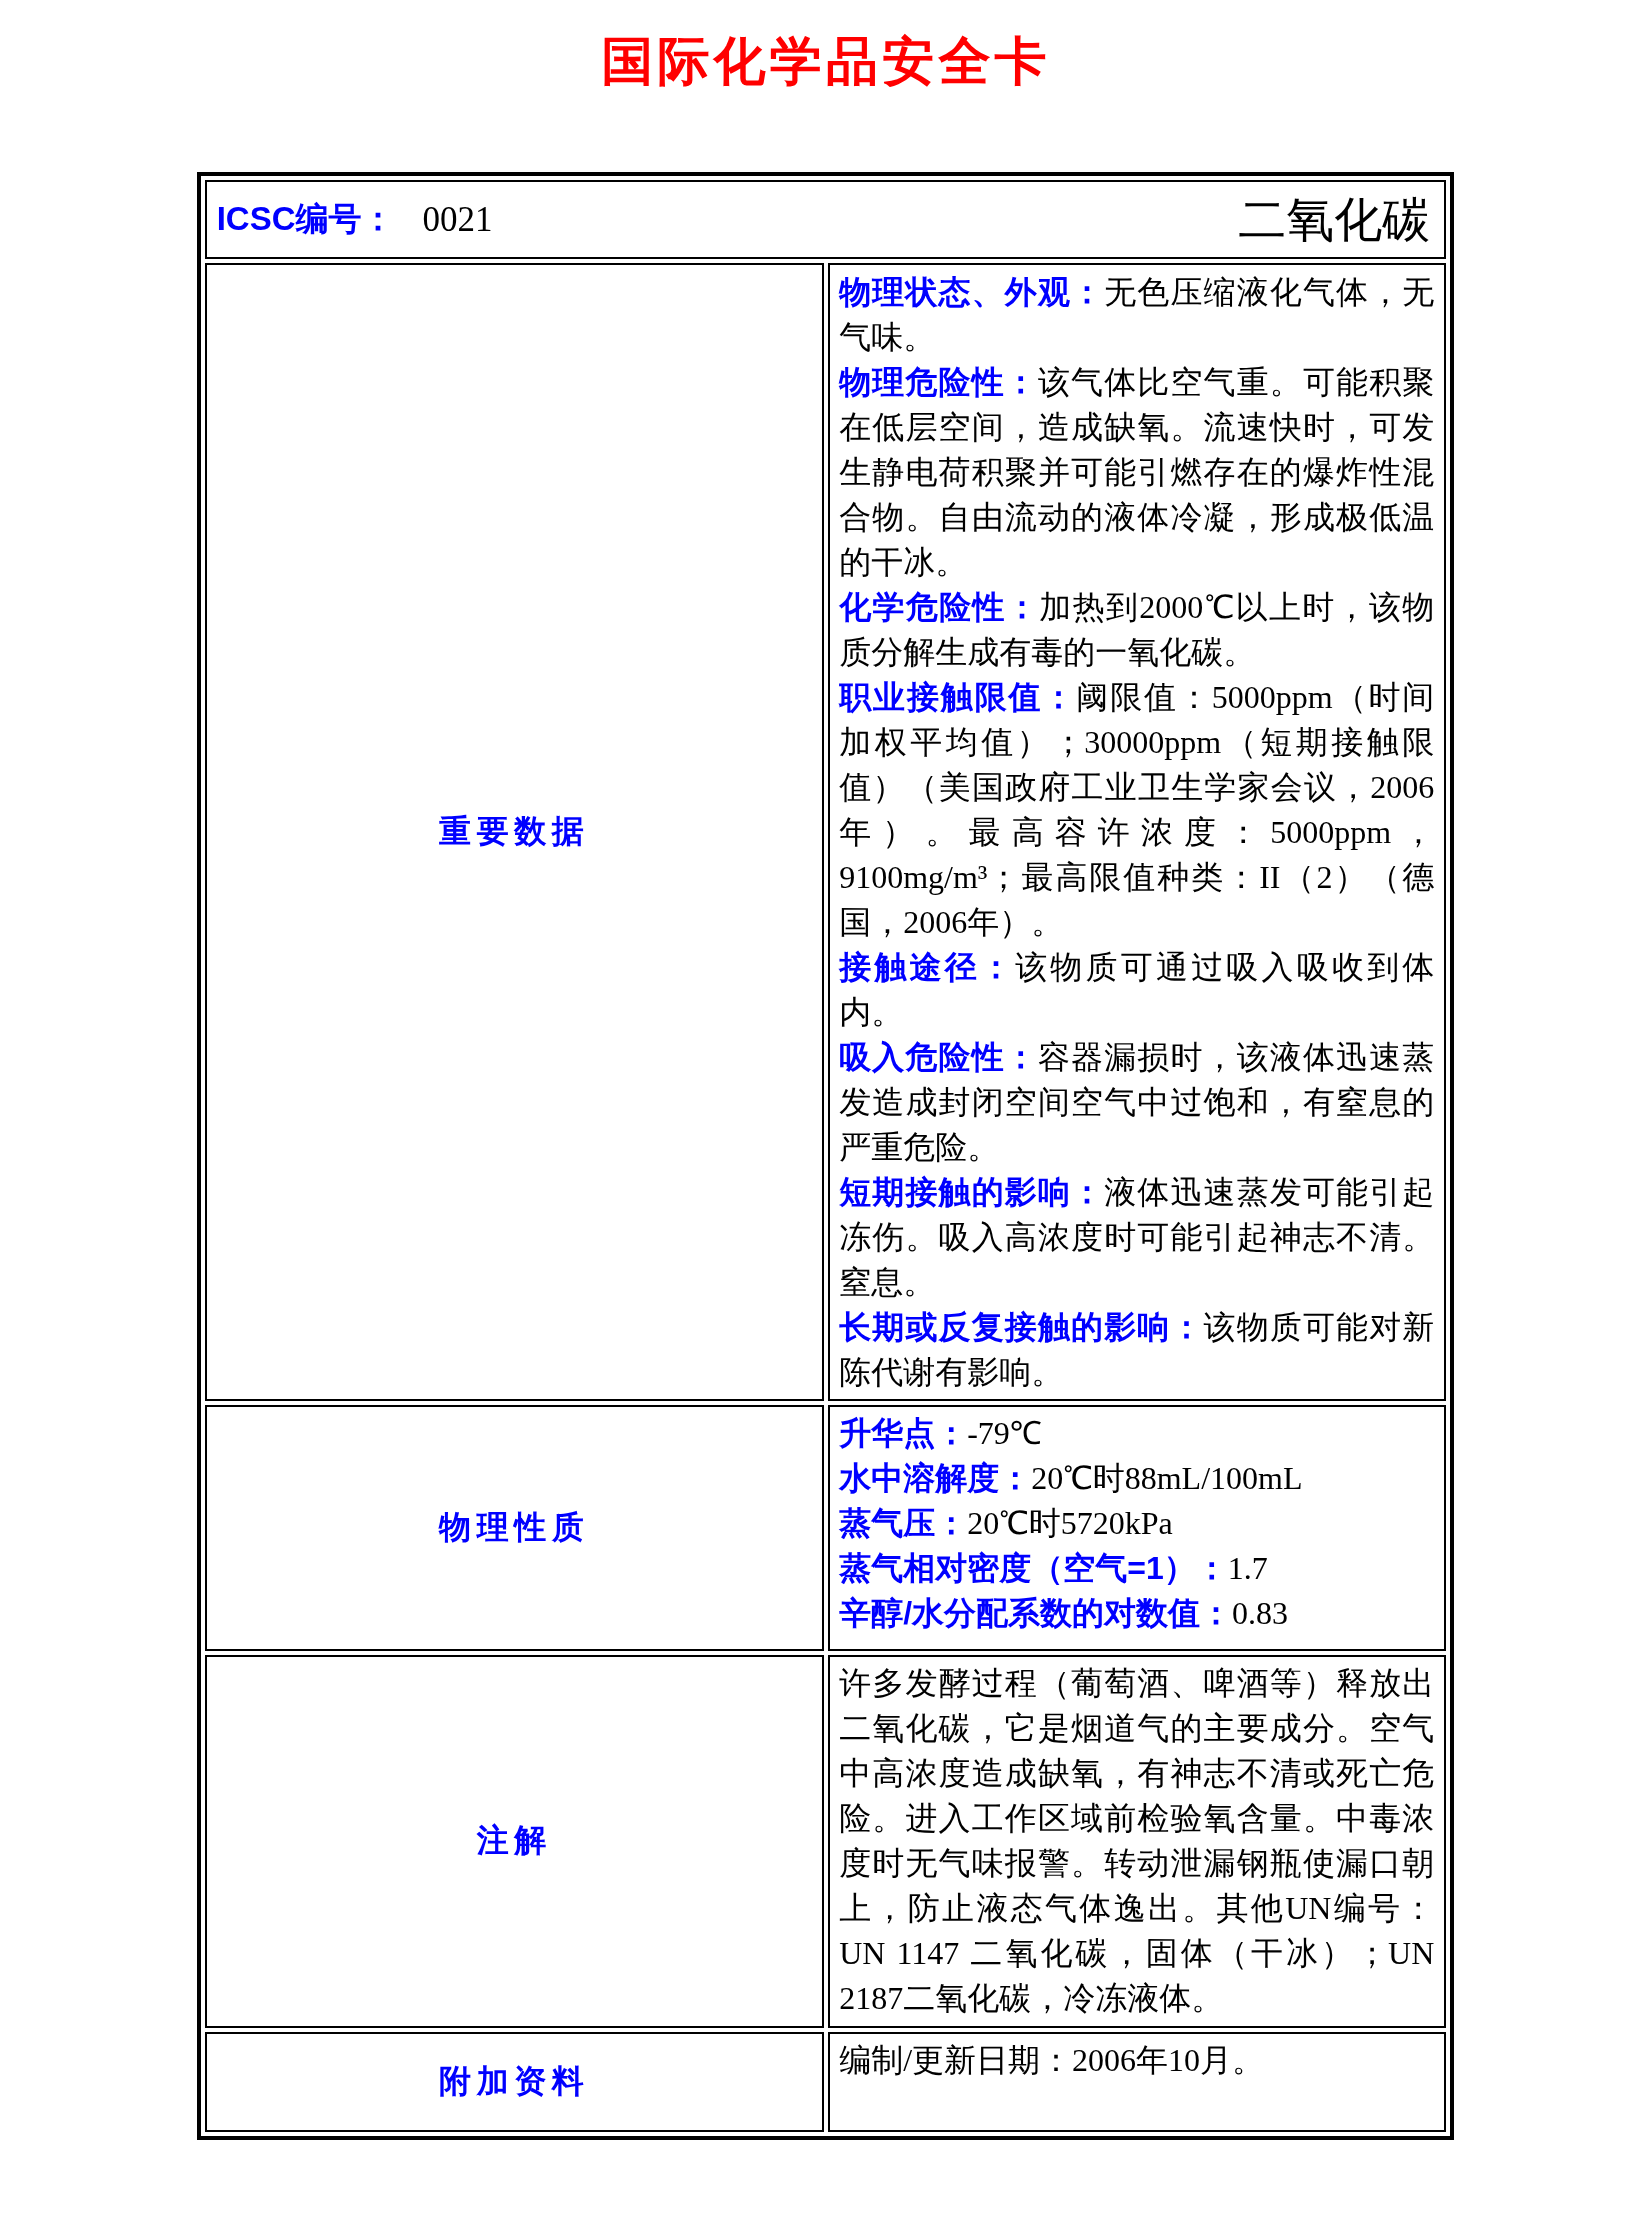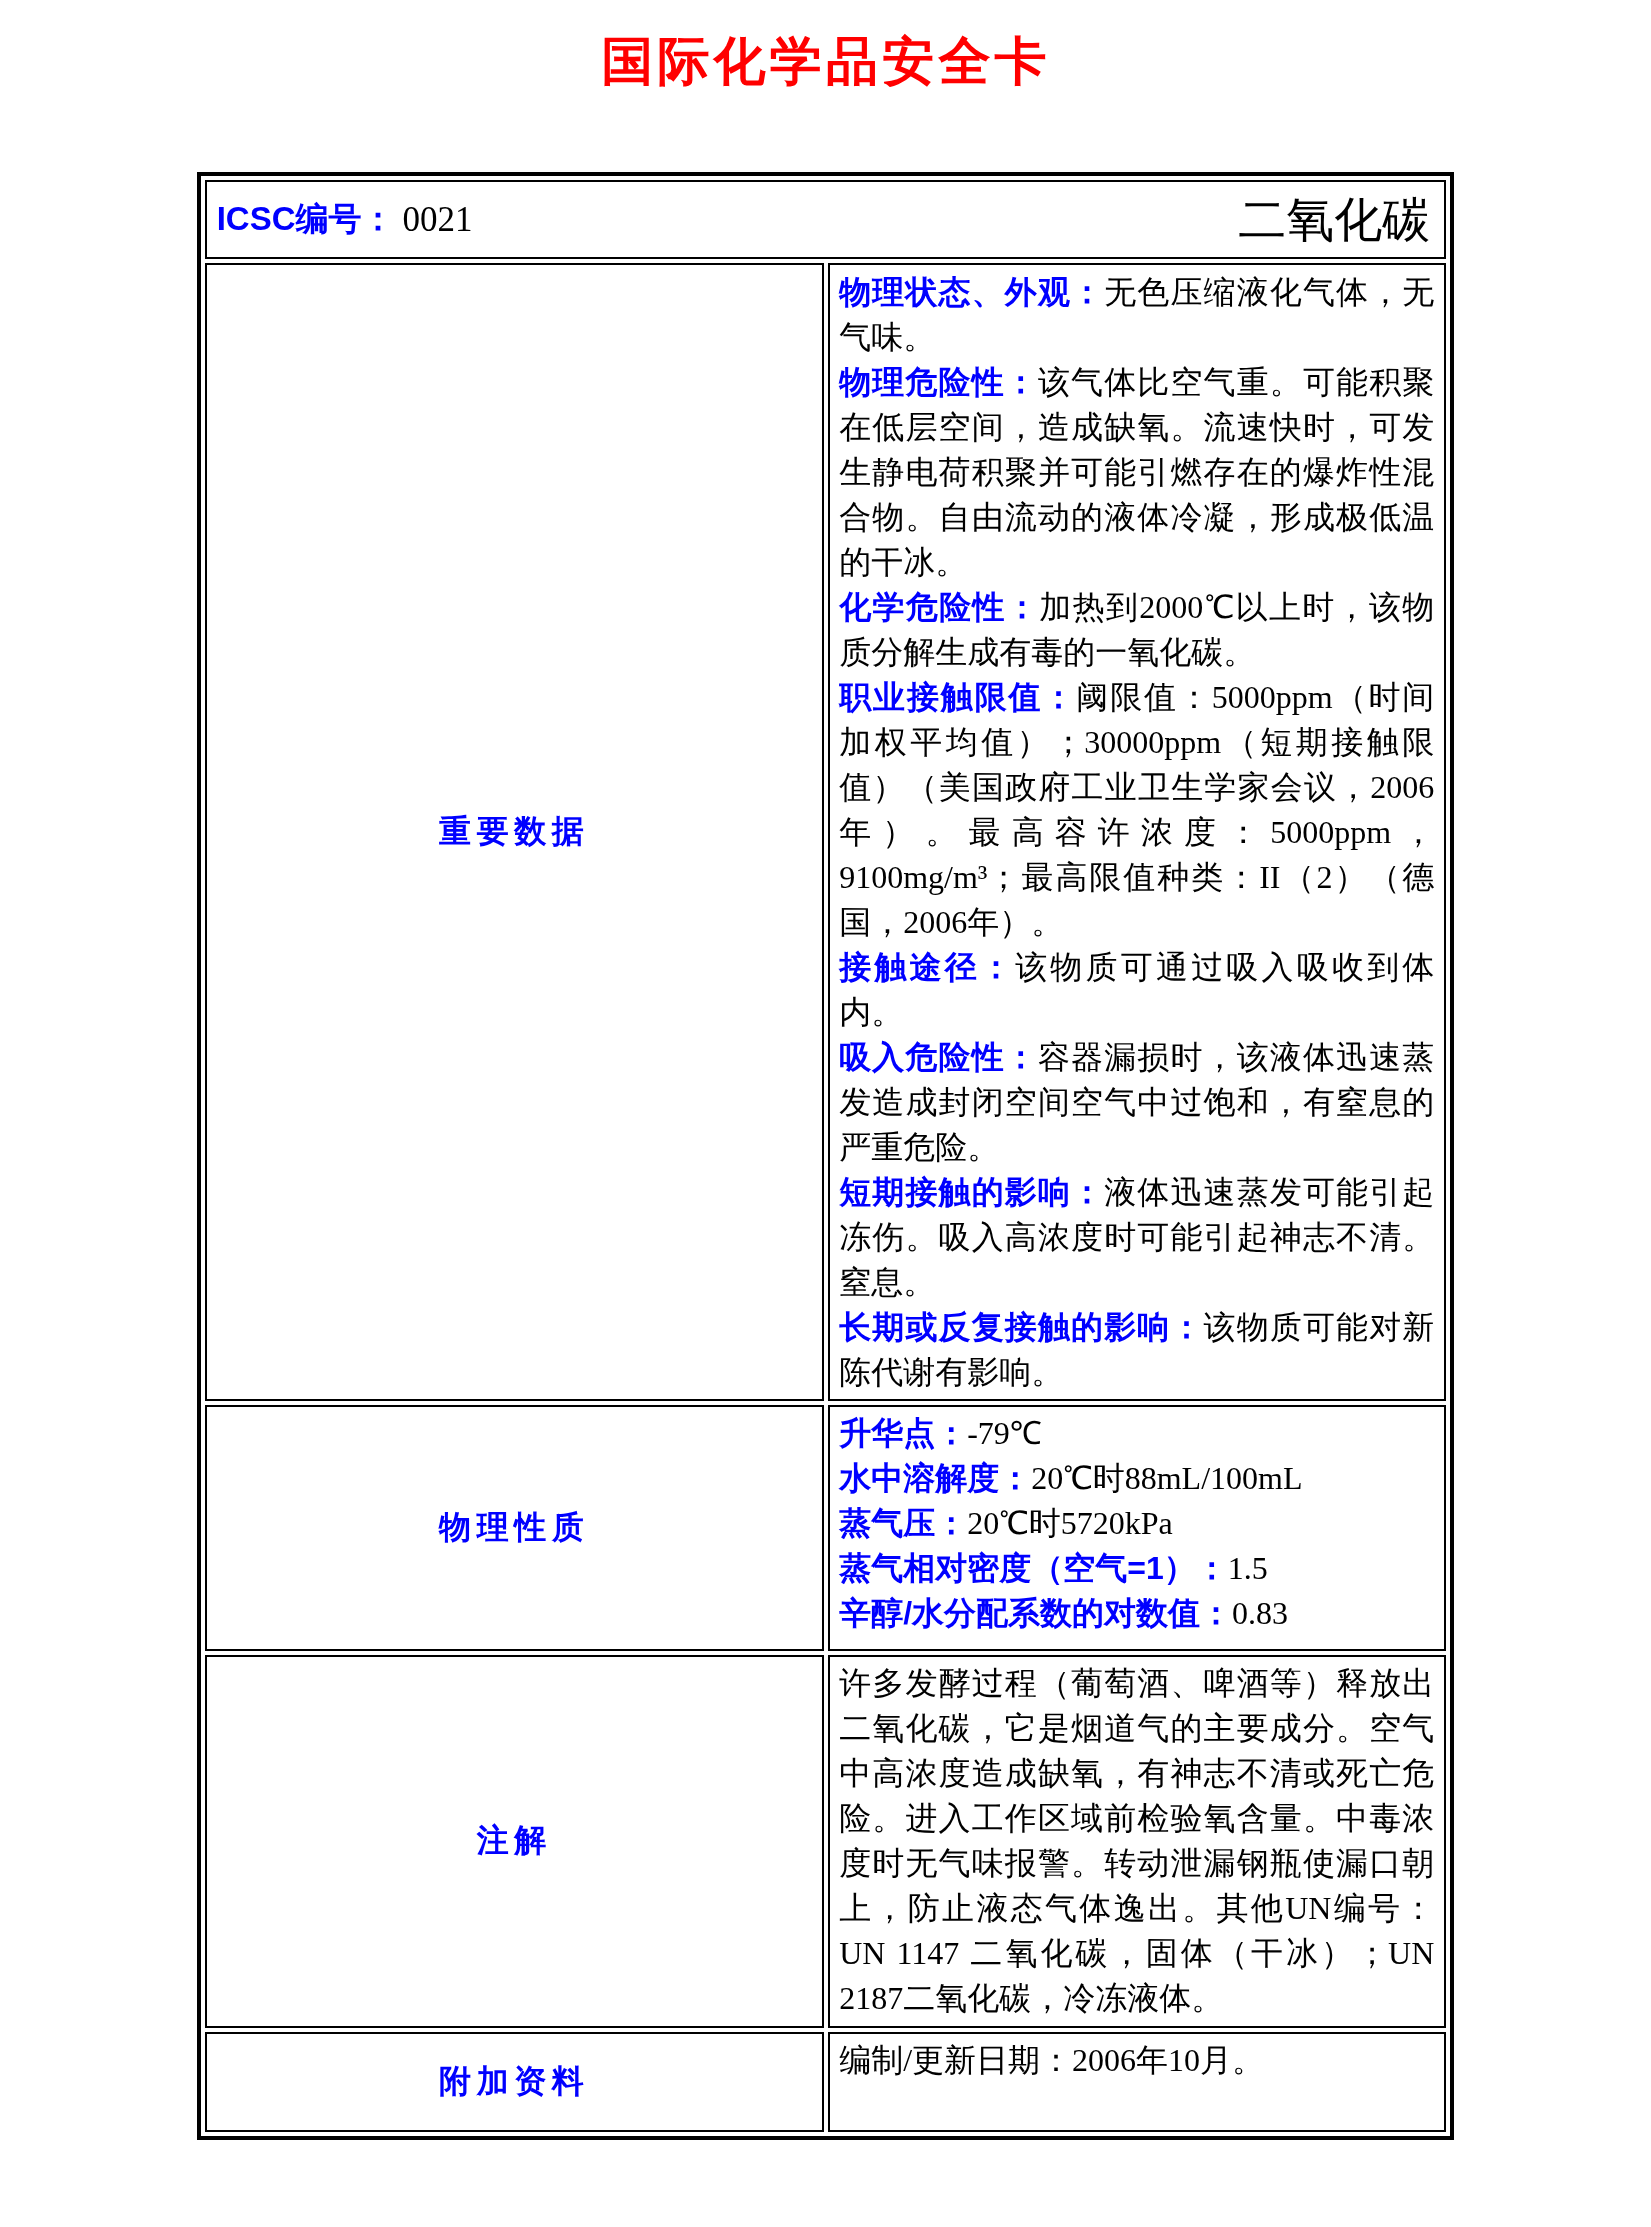--- a/index.html
+++ b/index.html
@@ -18,21 +18,21 @@
     table-layout:fixed;background:#fff;
   }
   td{border:2.1px solid #000;padding:4.2px 9.7px;vertical-align:top;overflow:hidden;}
   td.side{
     width:161px;vertical-align:middle;text-align:center;padding:16px;
     font-family:"Liberation Sans",sans-serif;font-weight:bold;
     font-size:32px;color:#0000ff;letter-spacing:5.6px;
   }
   .hdr-cell{height:67px;vertical-align:middle;}
   .hdr-flex{display:flex;justify-content:space-between;align-items:center;}
-  .hdr-left{display:flex;align-items:center;gap:8px;}
+  .hdr-left{display:flex;align-items:center;gap:28px;}
   .icsc-label{
     font-family:"Liberation Sans",sans-serif;font-weight:bold;
     color:#0000ff;font-size:33px;
   }
   .icsc-number{font-size:35px;text-align:center;}
   .chem-name{font-size:48px;padding-right:4.2px;}
   .flow p{margin:0;font-size:32px;line-height:45px;text-align:justify;}
   .lbl{
     font-family:"Liberation Sans",sans-serif;font-weight:bold;color:#0000ff;
   }
@@ -75,21 +75,21 @@
       <p><span class="lbl">长期或反复接触的影响：</span><span>该物质可能对新陈代谢有影响。</span></p>
     </td>
   </tr>
 
   <tr>
     <td class="side">物理性质</td>
     <td class="flow cell-physical">
       <p><span class="lbl">升华点：</span><span>-79℃</span></p>
       <p><span class="lbl">水中溶解度：</span><span>20℃时88mL/100mL</span></p>
       <p><span class="lbl">蒸气压：</span><span>20℃时5720kPa</span></p>
-      <p><span class="lbl">蒸气相对密度（空气=1）：</span><span>1.5</span></p>
+      <p><span class="lbl">蒸气相对密度（空气=1）：</span><span>1.7</span></p>
       <p><span class="lbl">辛醇/水分配系数的对数值：</span><span>0.83</span></p>
     </td>
   </tr>
 
 
   <tr>
     <td class="side">注解</td>
     <td class="flow cell-notes">
       <p>许多发酵过程（葡萄酒、啤酒等）释放出二氧化碳，它是烟道气的主要成分。空气中高浓度造成缺氧，有神志不清或死亡危险。进入工作区域前检验氧含量。中毒浓度时无气味报警。转动泄漏钢瓶使漏口朝上，防止液态气体逸出。其他UN编号：UN 1147 二氧化碳，固体（干冰）；UN 2187二氧化碳，冷冻液体。</p>
     </td>

